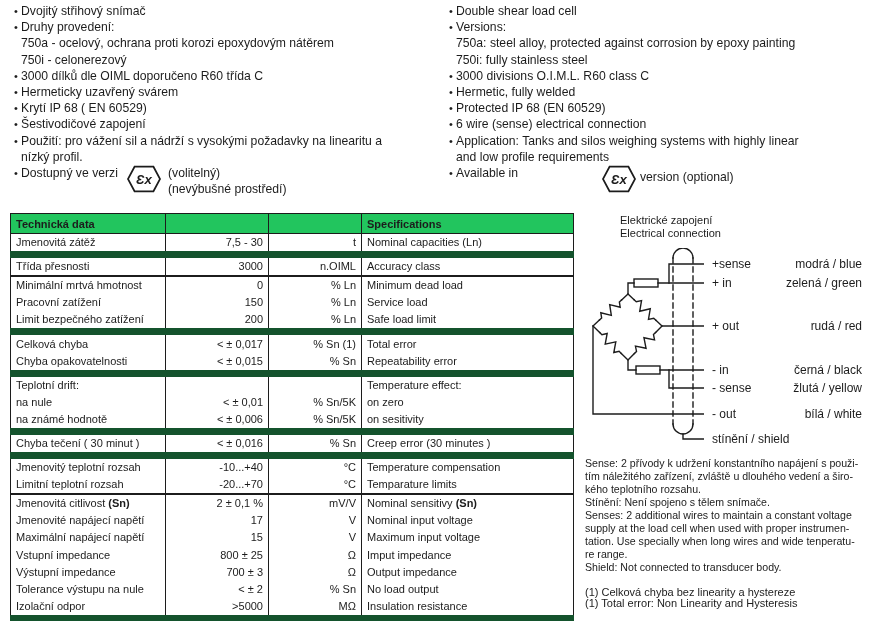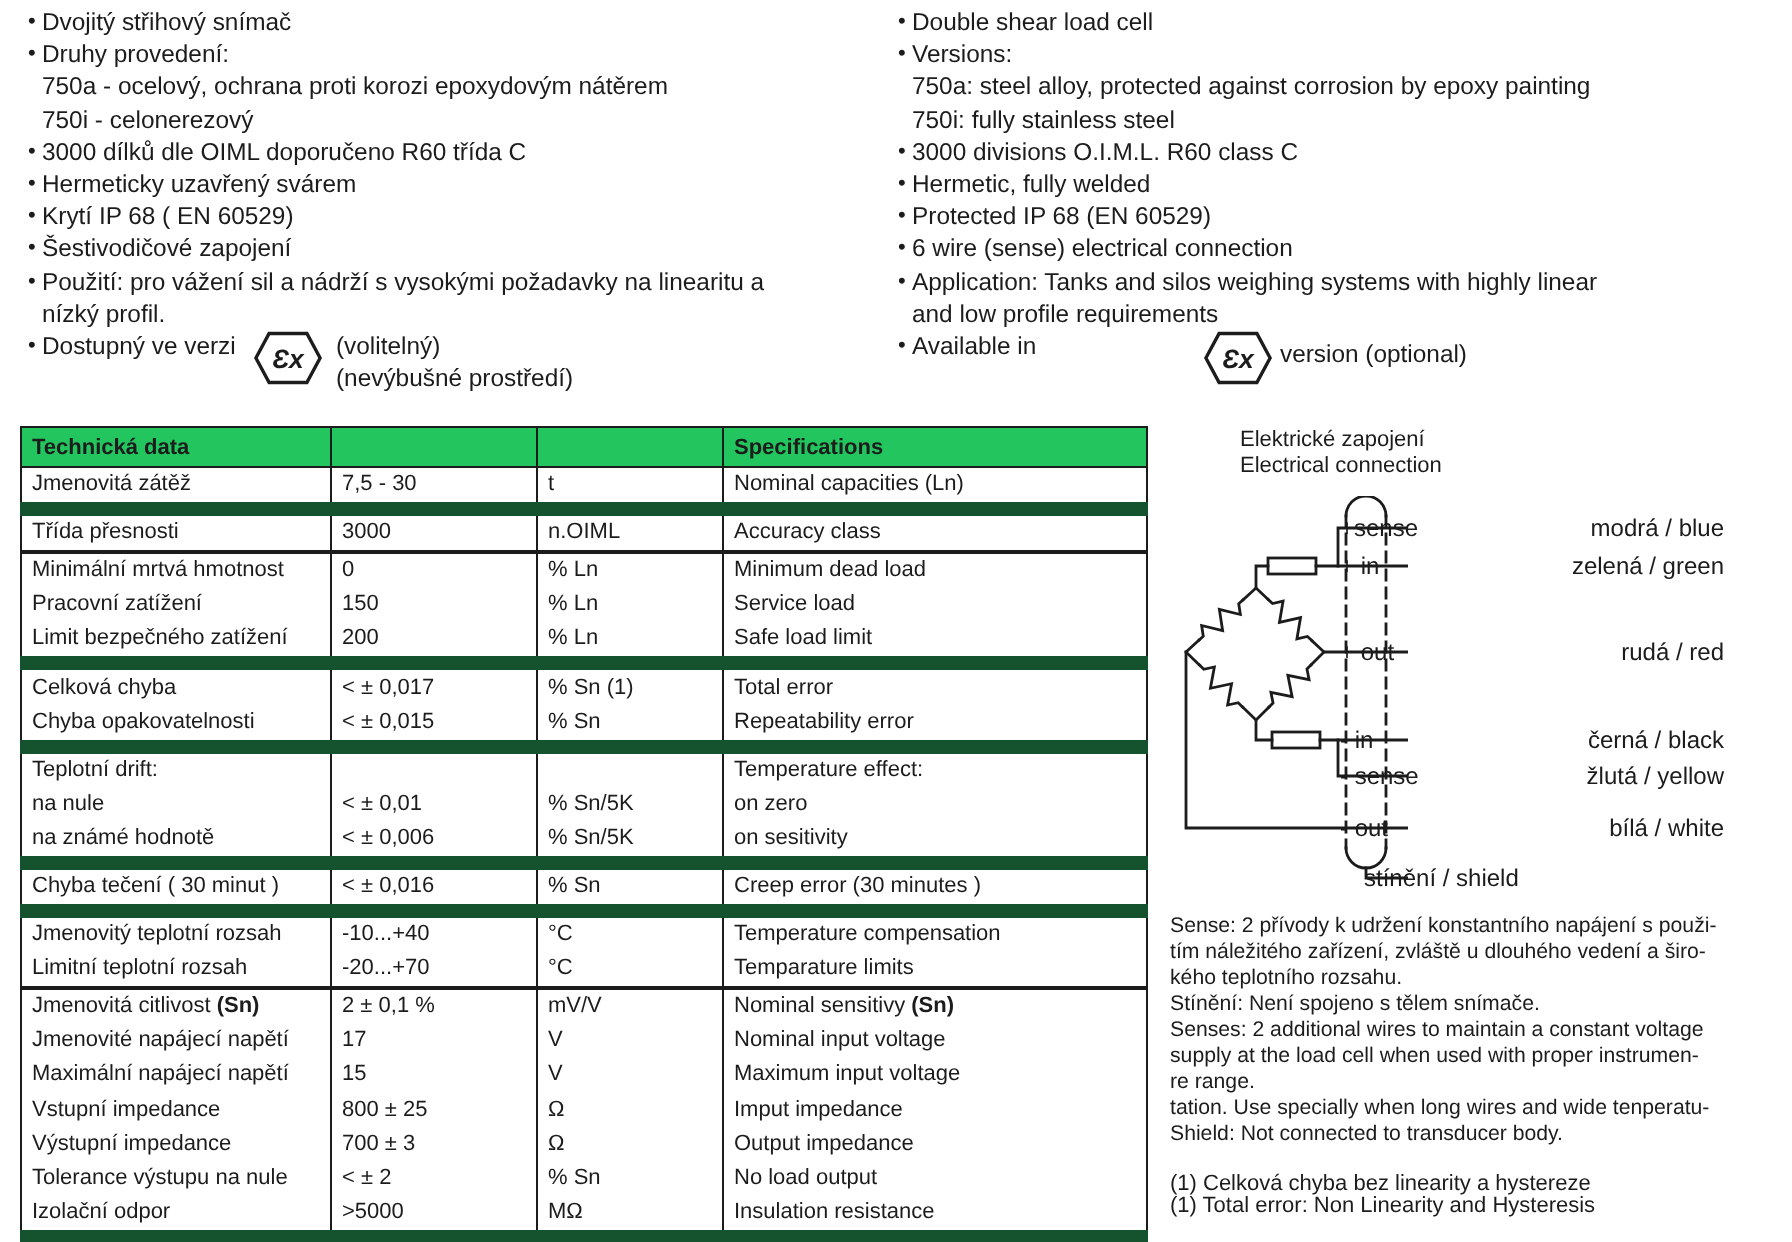--- a/index.html
+++ b/index.html
@@ -32,32 +32,32 @@
     border-collapse:collapse;table-layout:fixed;
     font-size:11px;border:1.5px solid #1c1c1c;
   }
   table.spec col.c1{width:155px;} table.spec col.c2{width:103px;}
   table.spec col.c3{width:93px;}  table.spec col.c4{width:212px;}
   table.spec th{
     background:#22c55e;text-align:left;font-weight:bold;
     height:19px;padding:0 5px;border-bottom:1.2px solid #1c1c1c;
   }
   table.spec td{height:17.1px;padding:0 5px;line-height:1;vertical-align:middle;}
-  table.spec td.v2,table.spec td.v3{text-align:left;}
+  table.spec td.v2,table.spec td.v3{text-align:right;}
   table.spec th+th,table.spec td+td{border-left:1px solid #1c1c1c;}
   tr.s1>td{border-bottom:7px solid #14532d;}
   tr.s2>td{border-bottom:2.2px solid #1c1c1c;}
   
   .dg-title{position:absolute;left:620px;top:214px;width:242px;text-align:left;
     font-size:11px;line-height:13px;}
   .bridge{position:absolute;left:586px;top:248px;}
-  .wlabel{position:absolute;left:670px;font-size:12px;white-space:nowrap;}
+  .wlabel{position:absolute;left:712px;font-size:12px;white-space:nowrap;}
   .wcolor{position:absolute;left:690px;width:172px;text-align:right;font-size:12px;white-space:nowrap;}
   .wl0{top:257px;} .wl1{top:276px;} .wl2{top:319px;} .wl3{top:363px;}
-  .wl4{top:381px;} .wl5{top:407px;} .wl6{top:432px;margin-left:12px;}
+  .wl4{top:381px;} .wl5{top:407px;} .wl6{top:432px;}
   .wc0{top:257px;} .wc1{top:276px;} .wc2{top:319px;} .wc3{top:363px;}
   .wc4{top:381px;} .wc5{top:407px;}
   .notes{position:absolute;left:585px;top:457px;font-size:10.6px;line-height:13px;white-space:nowrap;}
   .fnotes{position:absolute;left:585px;top:587px;font-size:11px;line-height:10.8px;white-space:nowrap;}
 </style>
 </head>
 <body>
 
 <div class="bcol cz">
   <div id="bl-cz">
@@ -353,21 +353,21 @@
 <div class="wcolor wc4">žlutá / yellow</div>
 <div class="wcolor wc5">bílá / white</div>
 
 <div class="notes" id="notes">
     <div>Sense: 2 přívody k udržení konstantního napájení  s použi-</div>
     <div>tím náležitého zařízení,  zvláště u dlouhého vedení a širo-</div>
     <div>kého teplotního rozsahu.</div>
     <div>Stínění: Není spojeno s tělem snímače.</div>
     <div>Senses: 2 additional wires to maintain a constant voltage</div>
     <div>supply at the load cell when used with proper instrumen-</div>
+    <div>tation. Use specially when long wires and wide  tenperatu-</div>
     <div>re range.</div>
-    <div>tation. Use specially when long wires and wide  tenperatu-</div>
     <div>Shield: Not connected to transducer body.</div>
   </div>
 
 <div class="fnotes">
   <div>(1) Celková chyba bez linearity a hystereze</div>
   <div>(1) Total error: Non Linearity and Hysteresis</div>
 </div>
 
 </body></html>

